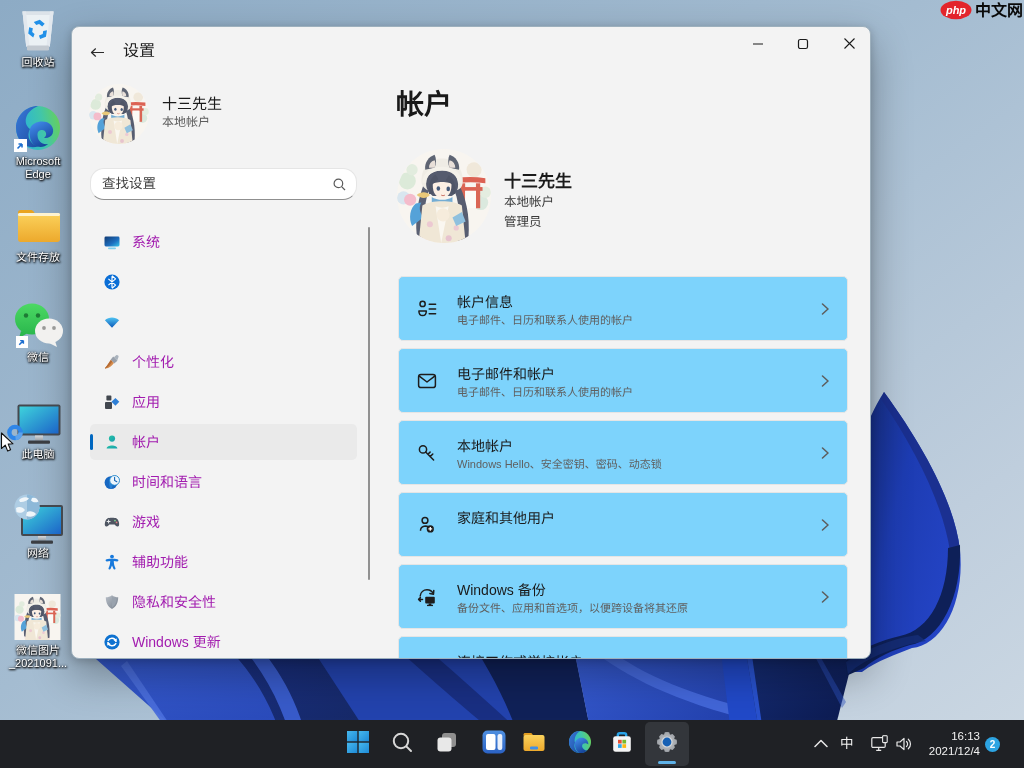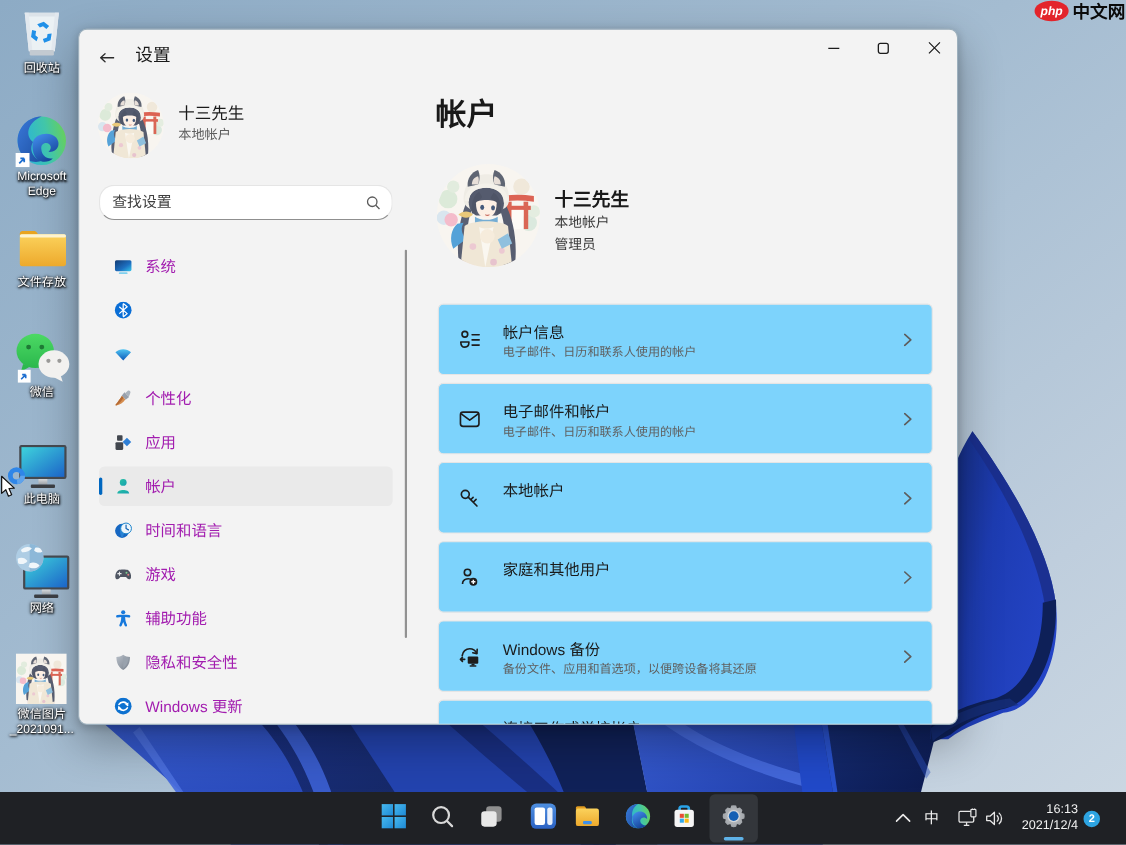--- a/index.html
+++ b/index.html
@@ -269,20 +269,21 @@
         </svg>
   </div>
   <div class="card" style="top:393px">
    <svg class="cic" width="20" height="20" viewBox="0 0 20 20">
           <g stroke="#1d1d1d" stroke-width="1.5" fill="none">
             <circle cx="6" cy="6.4" r="3.6"></circle>
             <path d="M8.6,9 L16.6,17 M13.2,13.6 L15.8,11 M10.9,11.3 L13.1,9.1" stroke-linecap="round"></path>
           </g>
         </svg>
    <div class="ttl">本地帐户</div>
+   <div class="sub">Windows Hello、安全密钥、密码、动态锁</div>
    <svg class="chev" width="10" height="12" viewBox="0 0 10 12">
           <path d="M2.5,1 L8,6 L2.5,11" stroke="#5d5d5d" stroke-width="1.5" fill="none" stroke-linecap="round" stroke-linejoin="round"></path>
         </svg>
   </div>
   <div class="card" style="top:465px">
    <svg class="cic" width="20" height="20" viewBox="0 0 20 20">
           <g stroke="#1d1d1d" stroke-width="1.5" fill="none">
             <circle cx="8" cy="5.4" r="2.9"></circle>
             <path d="M3.5,15.8 C3.5,10.6 10.2,10.2 12.2,12.6"></path>
           </g>

